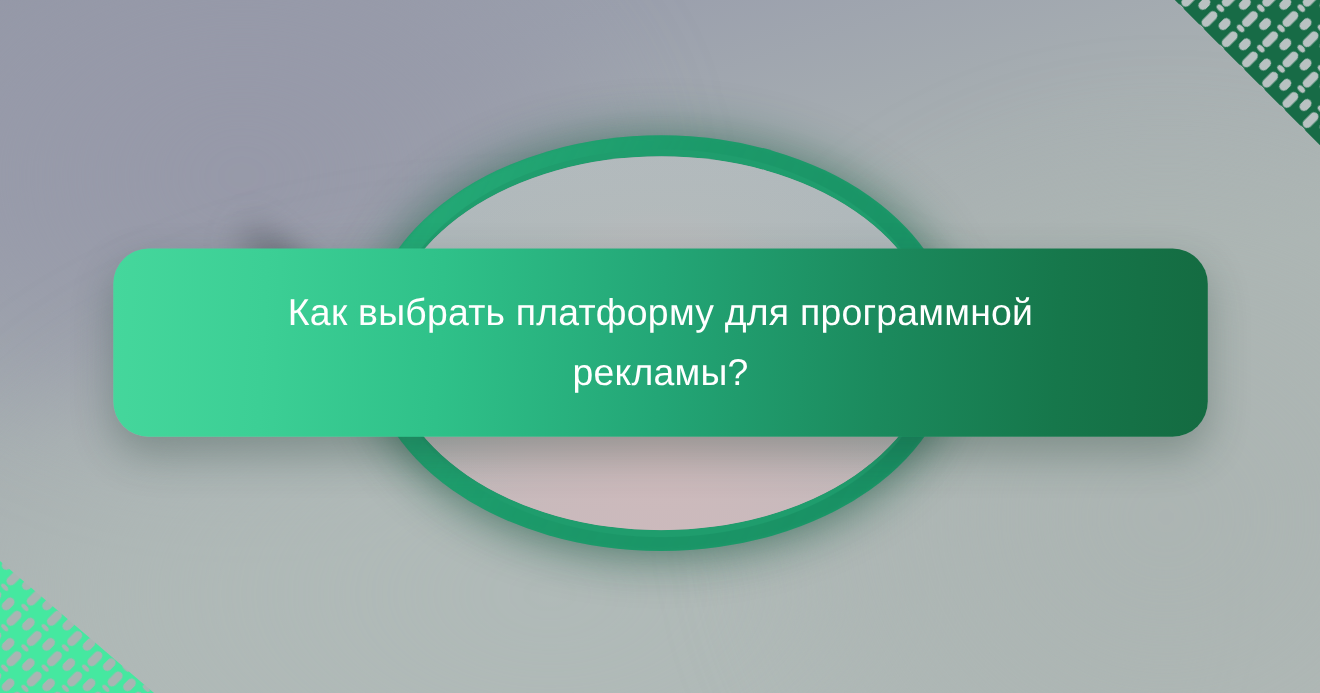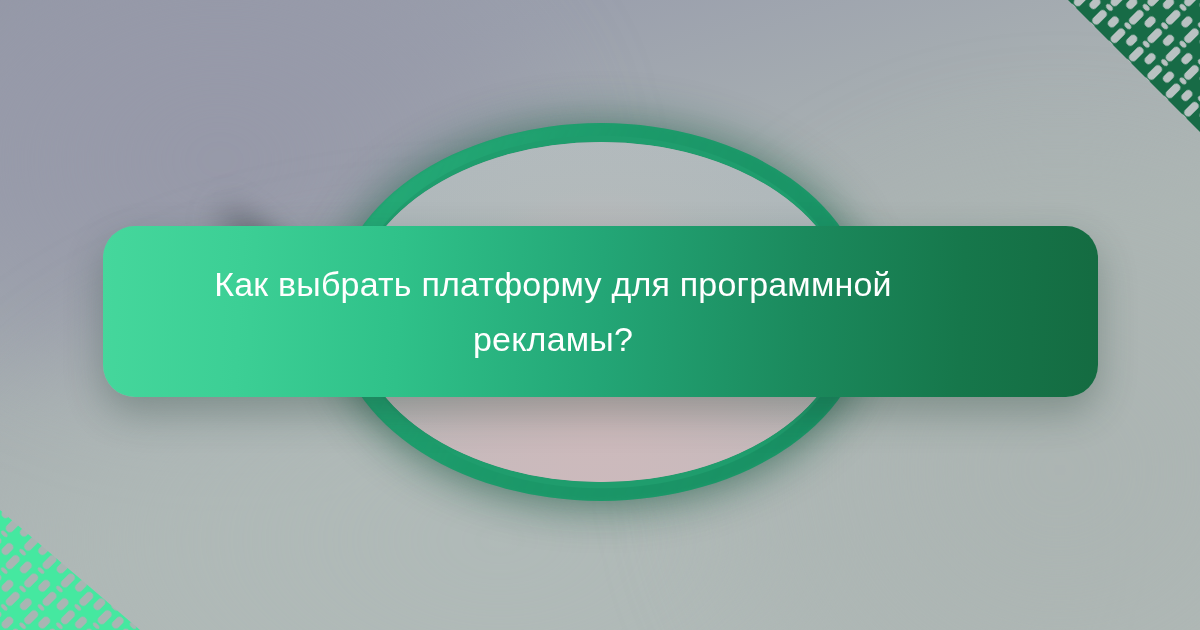--- a/index.html
+++ b/index.html
@@ -169,20 +169,21 @@
         #45d79c 0%,
         #3ccf95 14%,
         #2fc189 30%,
         #23a676 50%,
         #1b8a5d 70%,
         #16774b 86%,
         #146b41 100%);
     box-shadow: 0 16px 38px rgba(25,60,45,0.30);
     display: flex;
     align-items: center;
+    justify-content: center;
     box-sizing: border-box;
     padding: 0 70px;
   }
 
   .banner-title {
     color: #ffffff;
     font-size: 34px;
     line-height: 1.6;
     font-weight: 400;
     text-align: center;

